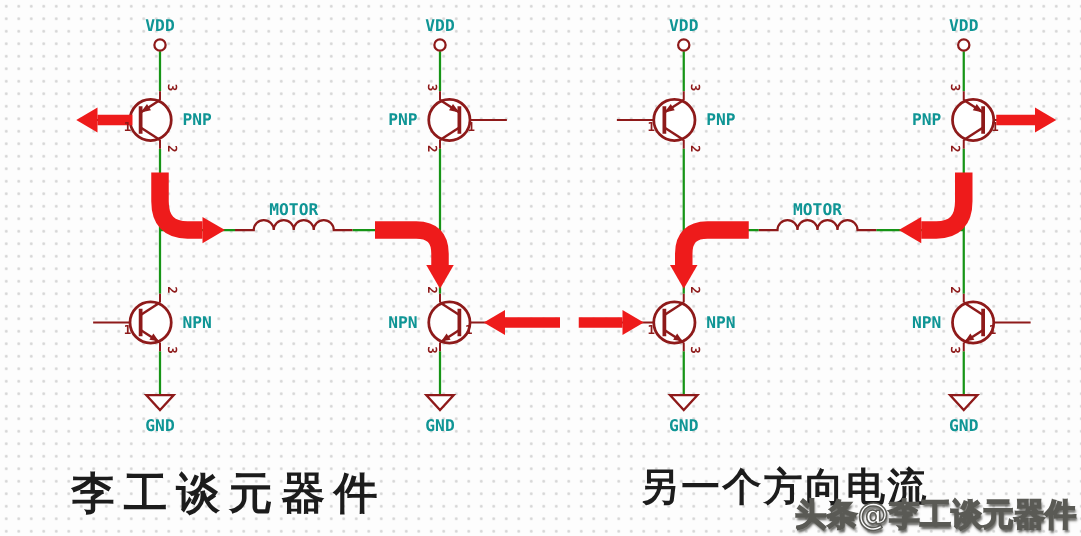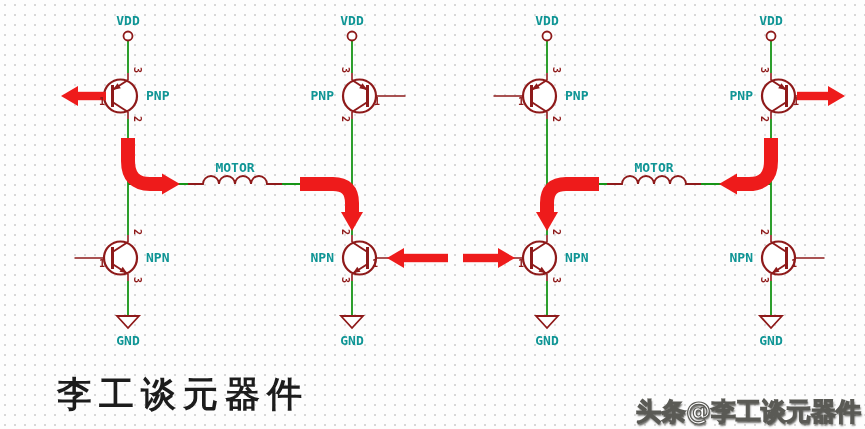--- a/index.html
+++ b/index.html
@@ -169,15 +169,16 @@
       <text class="pin" x="553" y="229" transform="rotate(90,553,229)">2</text>
       <text class="pin" x="553" y="277" transform="rotate(90,553,277)">3</text>
       <text class="pin" x="791" y="267">1</text>
       <text class="pin" x="761" y="229" transform="rotate(90,761,229)">2</text>
       <text class="pin" x="761" y="277" transform="rotate(90,761,277)">3</text>
     </g>
   </g>
 </svg>
 
 <div class="caption" id="cap-left">李工谈元器件</div>
+<div class="caption" id="cap-right">另一个方向电流</div>
 <div id="watermark">头条@李工谈元器件</div>
 
 </div>
 
 </body></html>

